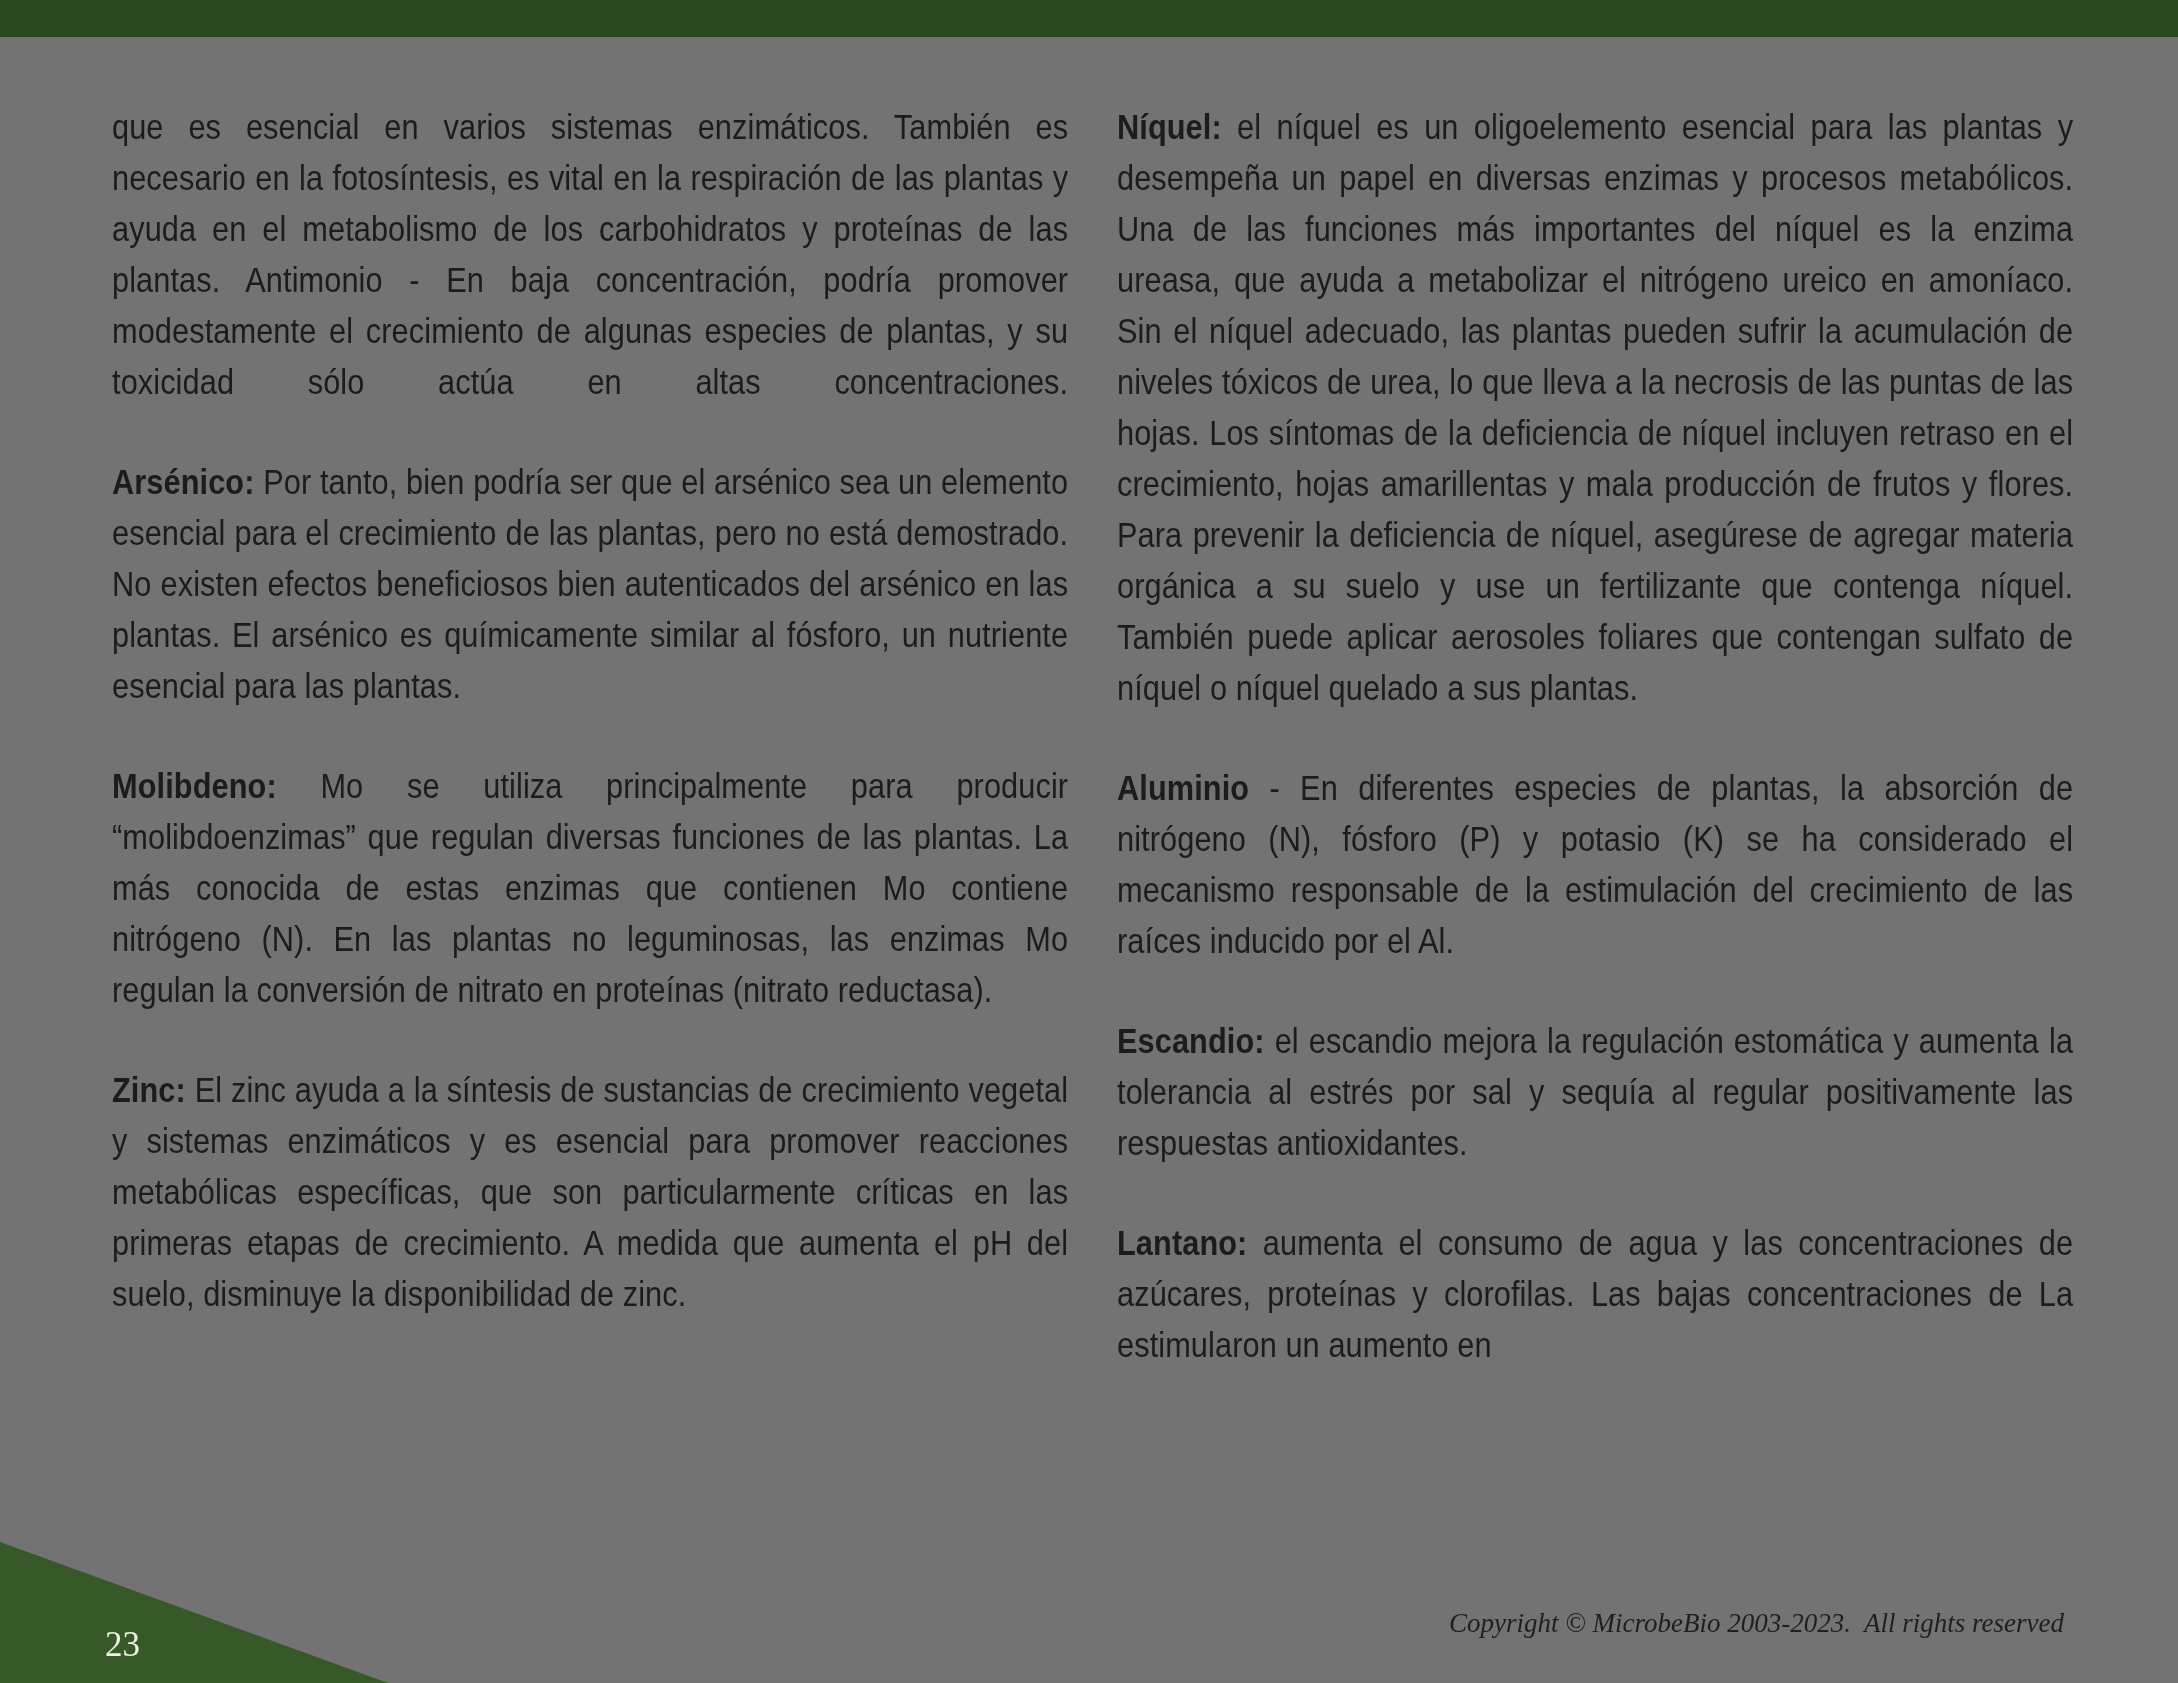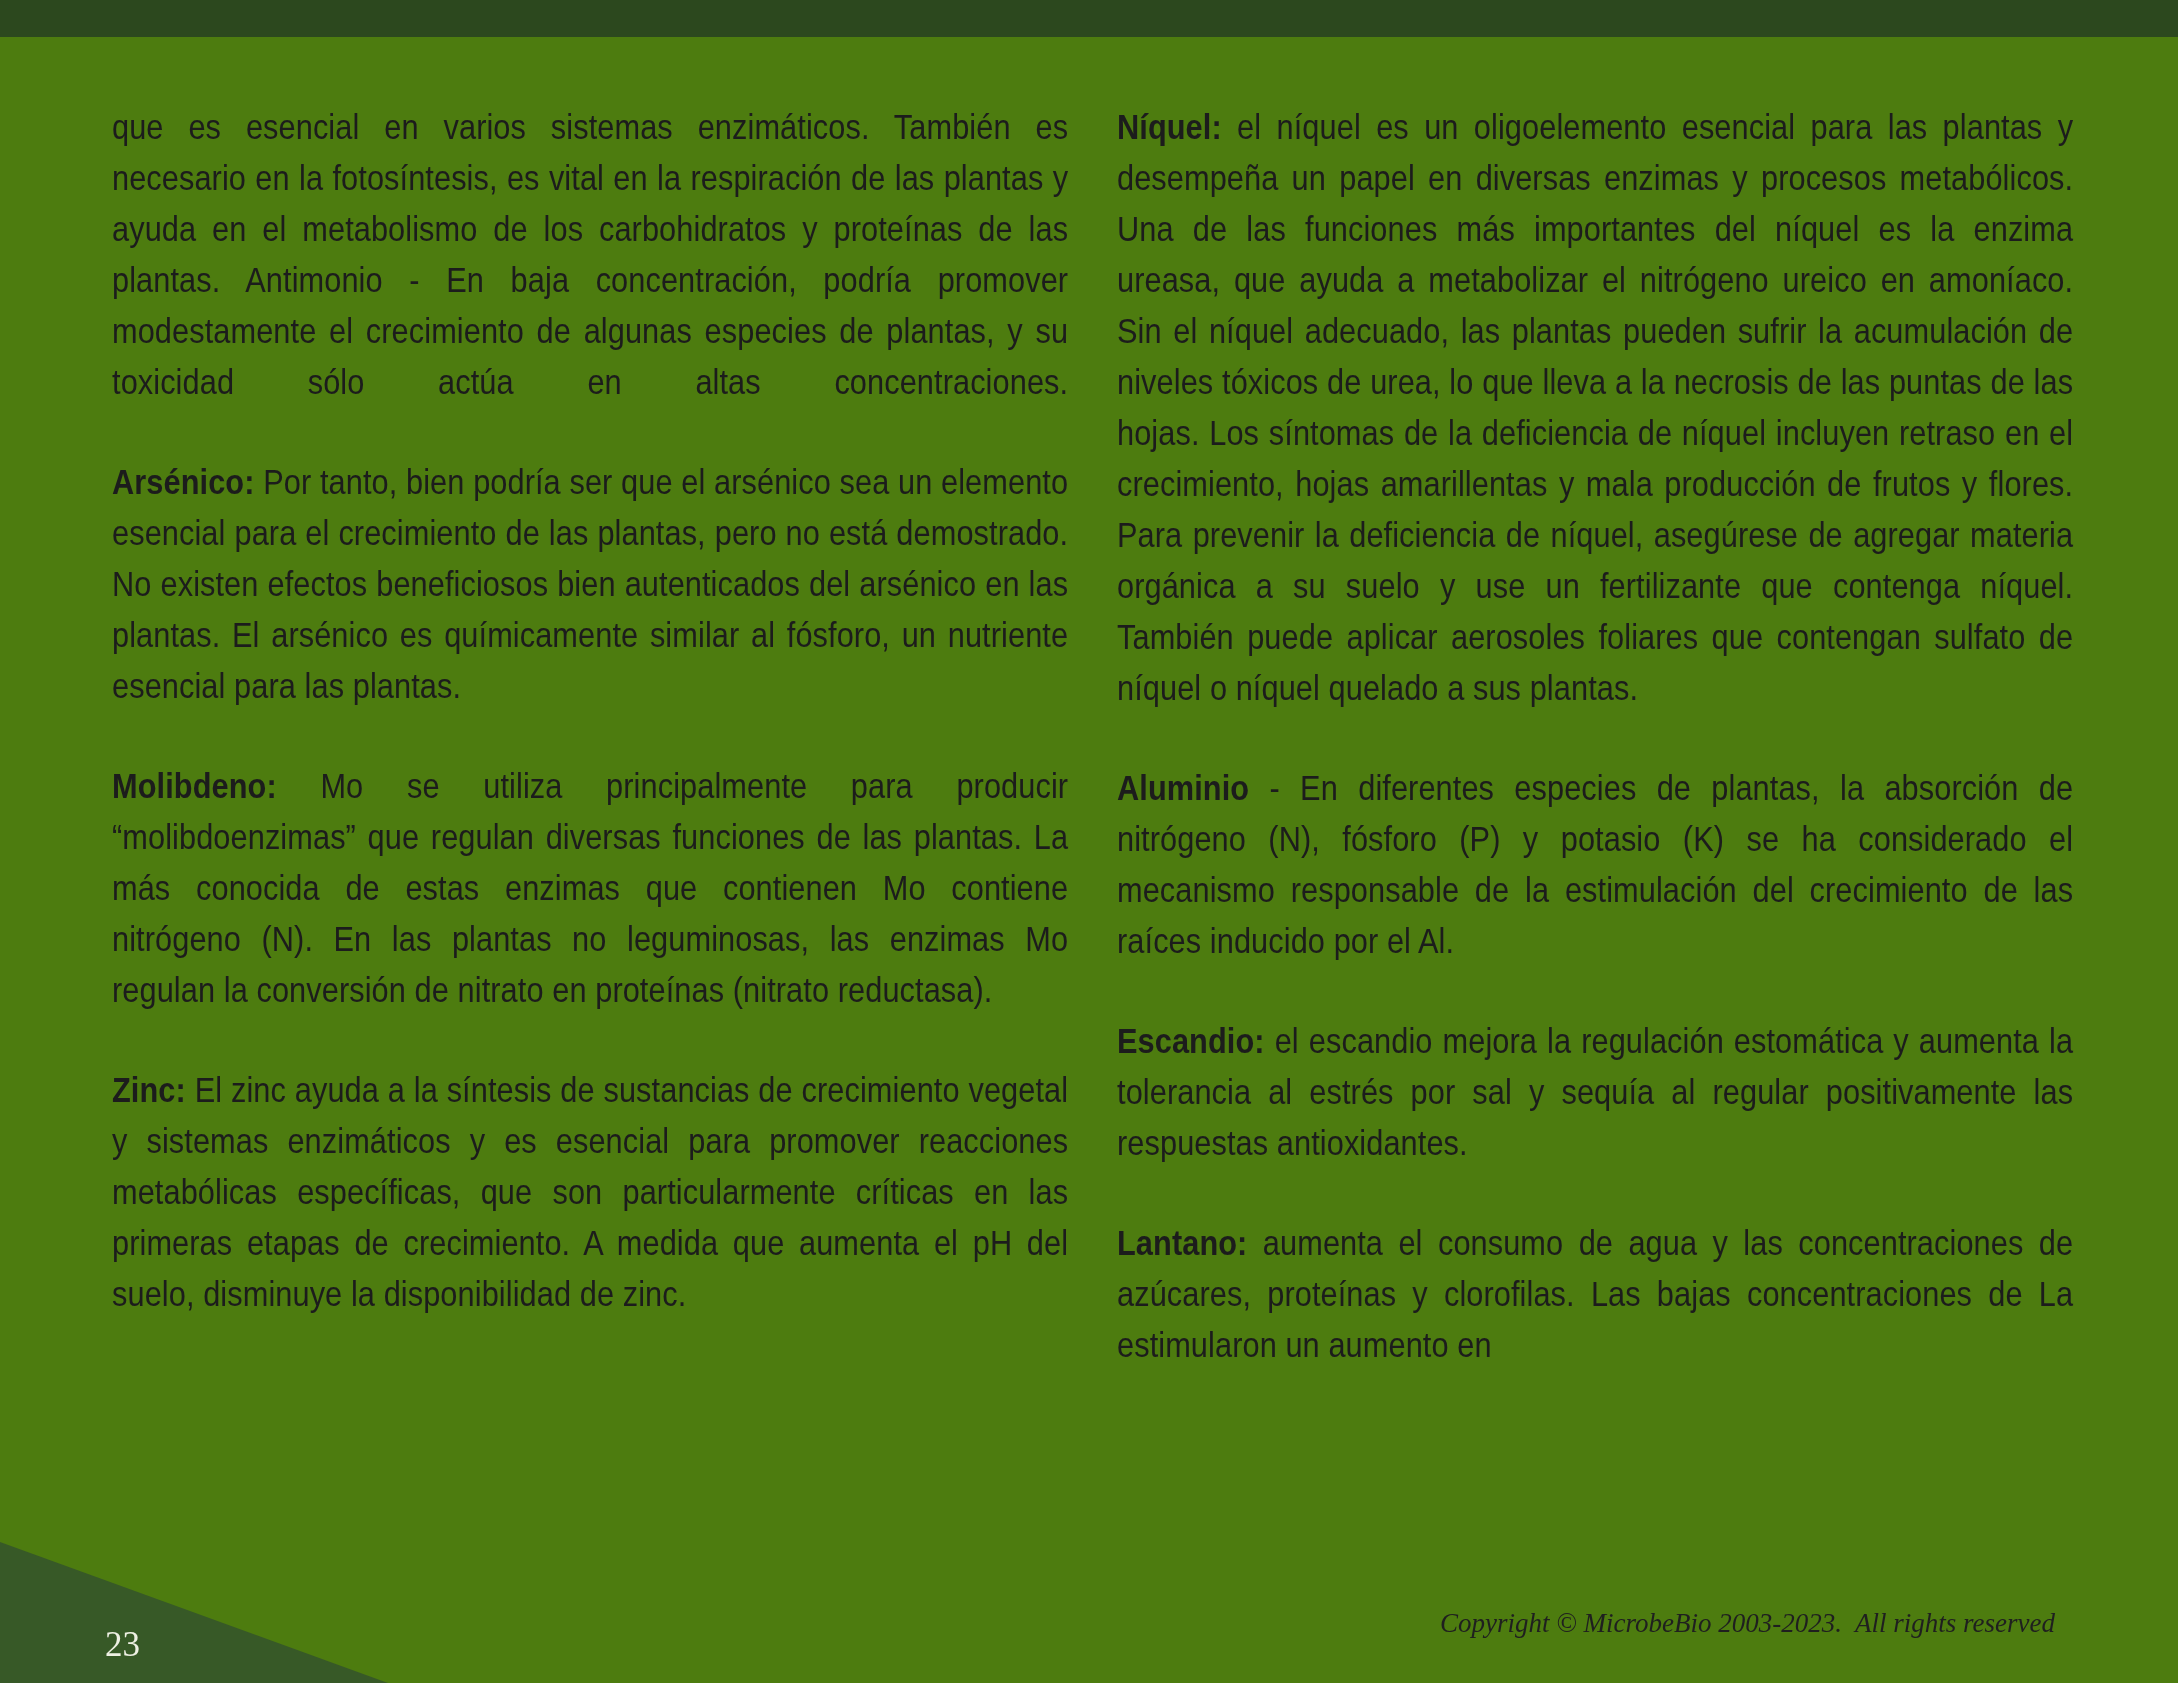--- a/index.html
+++ b/index.html
@@ -1,19 +1,19 @@
 <!DOCTYPE html>
 <html><head>
 <meta charset="utf-8">
 <style>
   html,body{margin:0;padding:0;background:#ffffff;}
   .page{
     position:relative;
     width:2178px;height:1683px;
-    background:#4d7c0f;
+    background:#737373;
     overflow:hidden;
     font-family:"Liberation Sans",sans-serif;
     color:#1c1c1c;
   }
   .top-bar{
     position:absolute;left:0;top:0;
     width:2178px;height:37px;
     background:#2c481e;
   }
   .col{
@@ -43,21 +43,21 @@
   .page-number{
     position:absolute;
     left:105px;top:1625px;
     font-family:"Liberation Serif",serif;
     font-size:35px;
     color:#eef0e3;
     z-index:2;
   }
   .copyright{
     position:absolute;
-    right:123px;top:1608px;
+    right:114px;top:1608px;
     font-family:"Liberation Serif",serif;
     font-style:italic;
     font-size:27px;
     color:#1f1f1f;
     white-space:pre;
   }
 </style>
 </head>
 <body>
 

